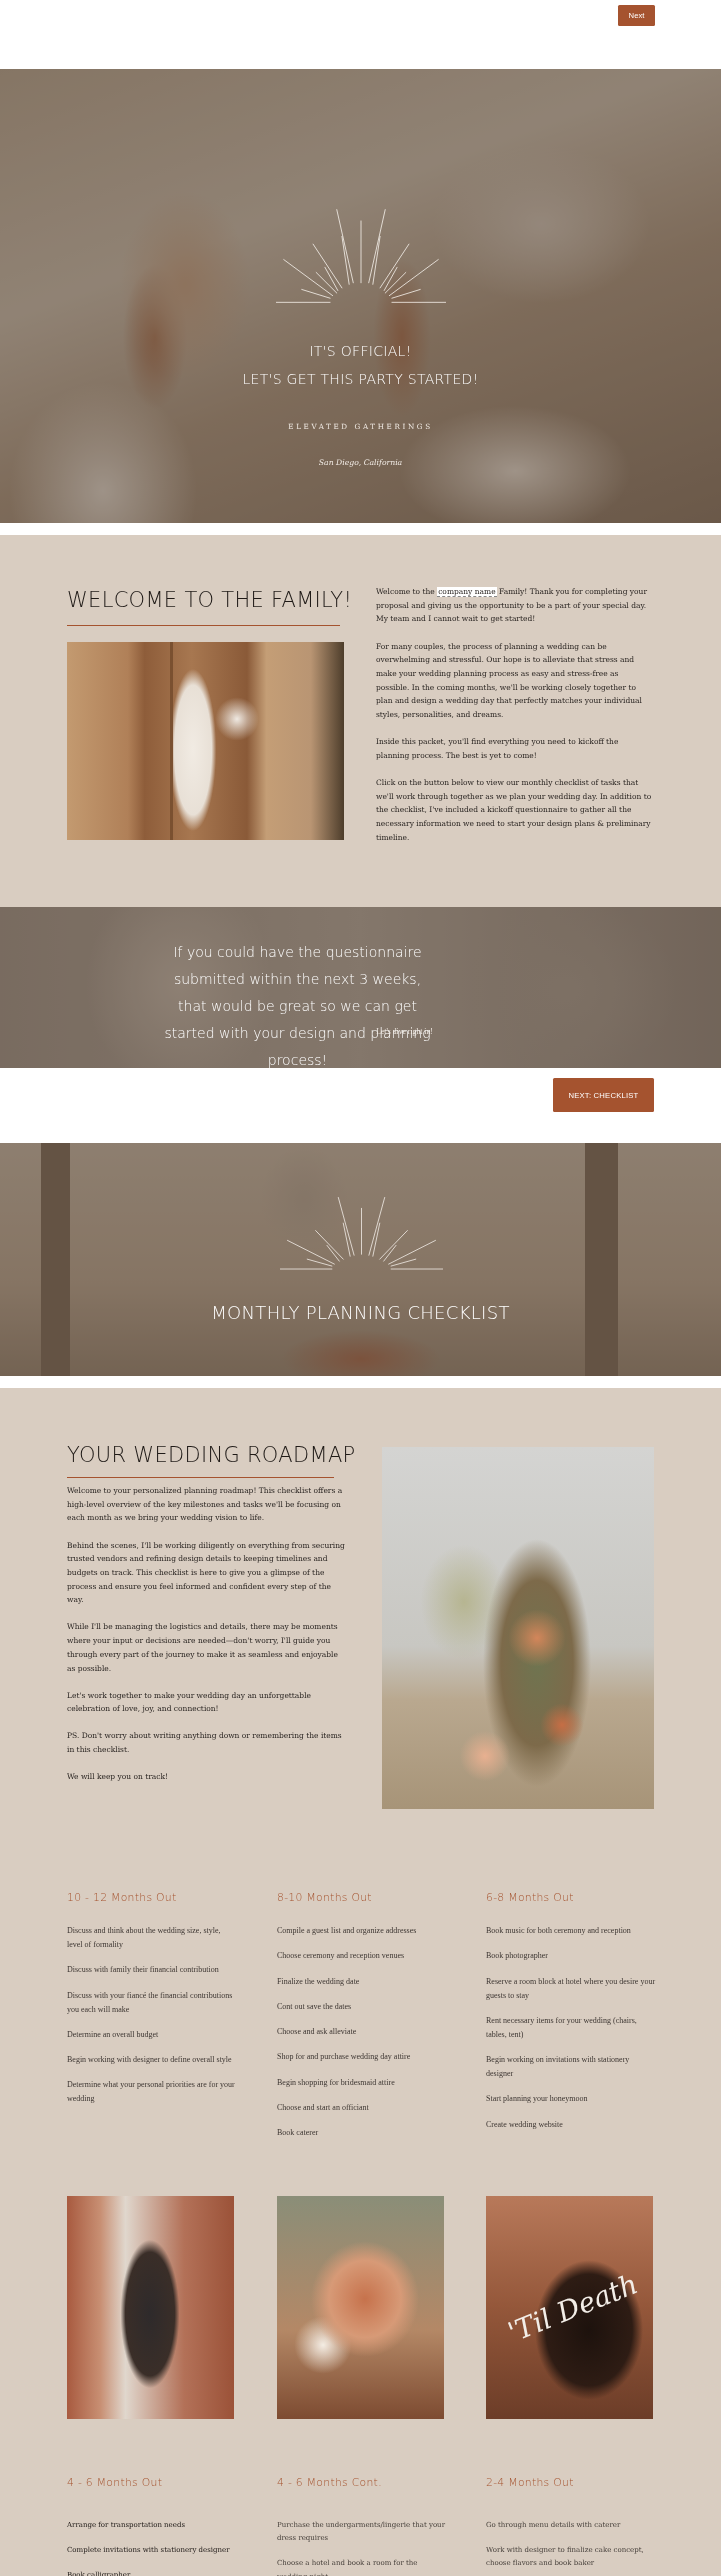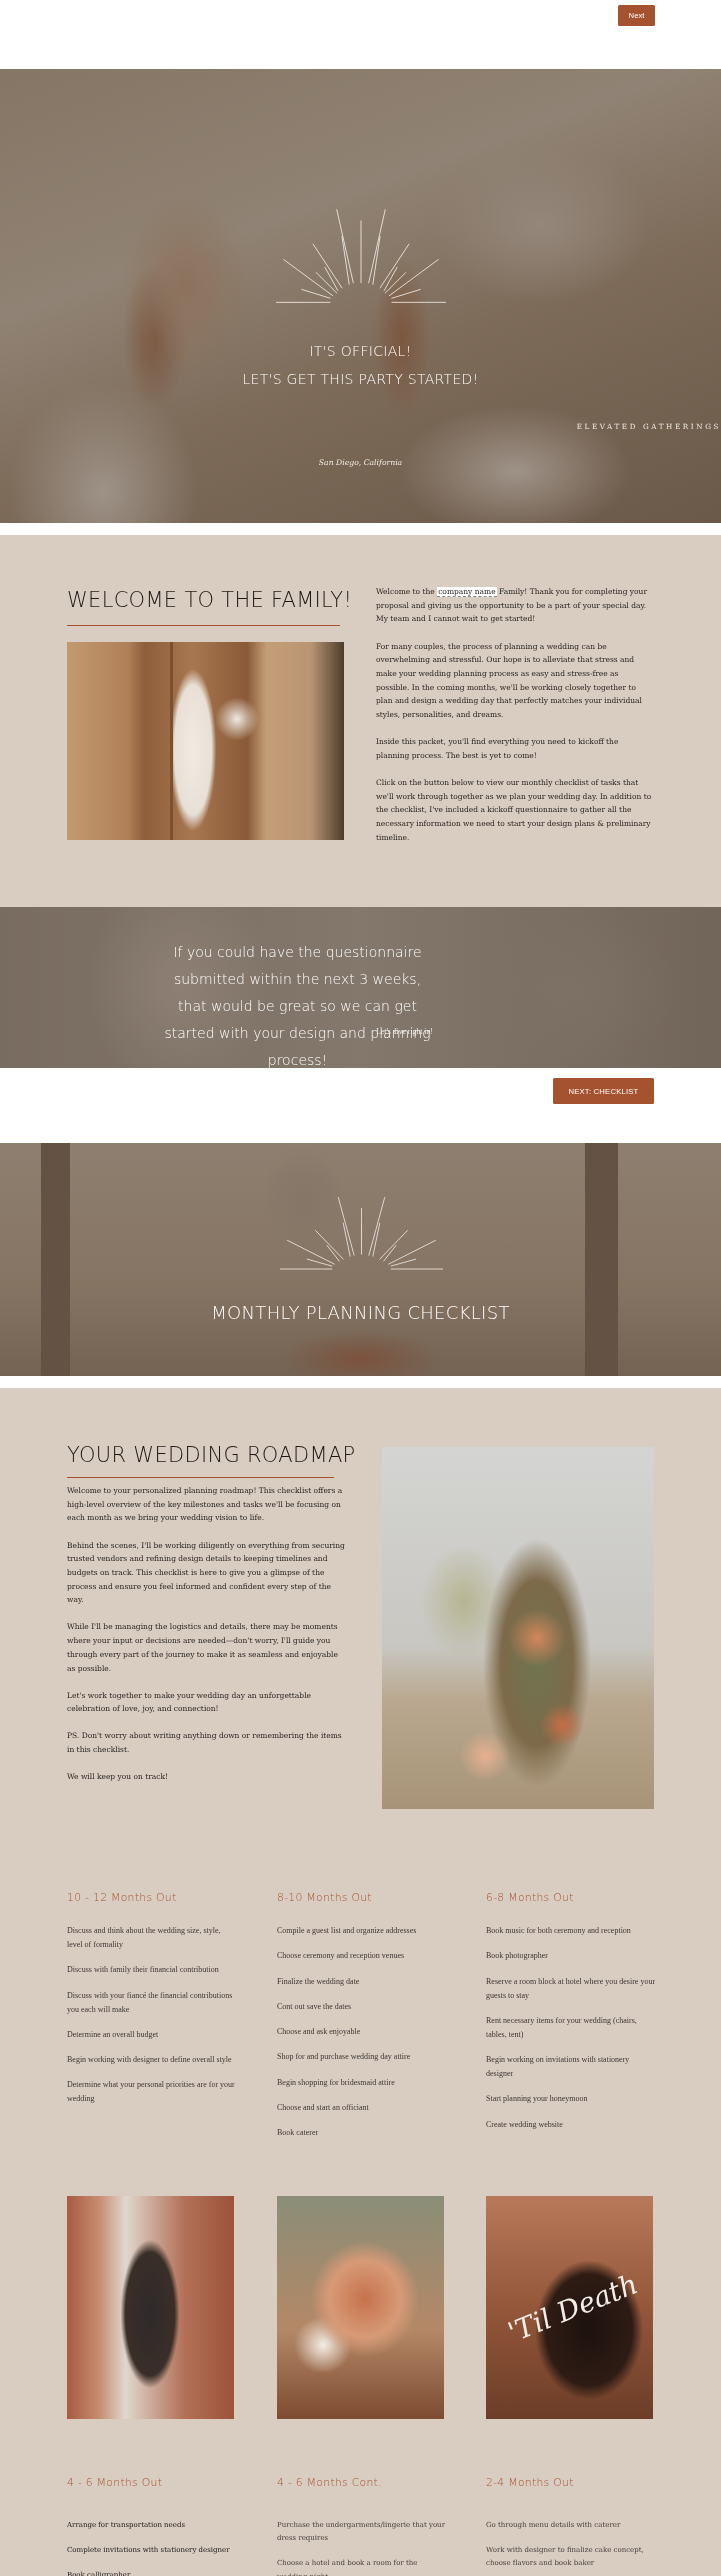--- a/index.html
+++ b/index.html
@@ -32,21 +32,21 @@
     background:
       linear-gradient(90deg, transparent 0, transparent 41px, #6d5a48 41px, #6d5a48 70px, transparent 70px),
       linear-gradient(90deg, transparent 0, transparent 585px, #6d5a48 585px, #6d5a48 618px, transparent 618px),
       radial-gradient(ellipse 62px 77px at 304px 57px, #b5a595 0%, transparent 70%),
       radial-gradient(ellipse 113px 41px at 361px 216px, #a05838 0%, transparent 70%),
       linear-gradient(180deg, #c9baa8 0%, #b8a38d 60%, #8f7c68 100%); }
   .band .content { position: absolute; inset: 0; z-index: 2; }
 
   .sunburst { position: absolute; }
   .hero-title { position: absolute; left: 0; width: 721px; text-align: center; color: #fff; font-family: "DejaVu Sans", sans-serif; font-weight: 300; font-size: 14px; line-height: 28px; letter-spacing: 0.3px; }
-  .hero-tag { position: absolute; left: 0; width: 721px; text-align: right; color: #f2ece6; font-family: "DejaVu Serif", serif; font-size: 7.2px; letter-spacing: 2.6px; }
+  .hero-tag { position: absolute; left: 0; width: 721px; text-align: center; color: #f2ece6; font-family: "DejaVu Serif", serif; font-size: 7.2px; letter-spacing: 2.6px; }
   .hero-loc { position: absolute; left: 0; width: 721px; text-align: center; color: #f2ece6; font-family: "DejaVu Serif", serif; font-style: italic; font-size: 7.7px; }
 
   
   .beige { position: absolute; left: 0; width: 721px; background: #d9cdc1; }
   #welcome { top: 535px; height: 372px; }
   #checklist { top: 1388px; height: 2083px; }
 
   .section-h { position: absolute; font-family: "DejaVu Sans", sans-serif; font-weight: 300; font-size: 21px; color: #1f1a17; letter-spacing: 0.3px; white-space: nowrap; }
   .rule { position: absolute; height: 0.5px; background: #a5532f; }
   .body-text { position: absolute; font-family: "DejaVu Serif", serif; font-size: 7.5px; line-height: 13.7px; color: #2a2522; }
@@ -77,21 +77,21 @@
   .col { position: absolute; width: 170px; }
   .col-h { font-family: "DejaVu Sans", sans-serif; font-weight: 300; font-size: 10.8px; color: #a5532f; letter-spacing: 0.3px; white-space: nowrap; height: 15.5px; }
   .col ul { list-style: none; }
   .col li { font-family: "DejaVu Serif", serif; font-size: 7px; line-height: 13.4px; color: #47403b; margin-bottom: 12px; }
   .row1 .col li { font-family: "Liberation Serif", serif; font-size: 8px; line-height: 14px; color: #3d3632; margin-bottom: 11.3px; }
   .col.dark li { color: #1e1916; }
 
   .band-text { position: absolute; left: 0; width: 595px; text-align: center; color: #fff; font-family: "DejaVu Sans", sans-serif; font-weight: 300; font-size: 14px; line-height: 27px; }
   .band-sub { position: absolute; left: 0; width: 721px; text-align: center; color: #f3ede7; font-family: "Liberation Serif", serif; font-size: 7.7px; }
 
-  #next-checklist { left: 553px; top: 1078px; width: 101px; height: 26px; font-size: 7.7px; letter-spacing: 0.2px; }
+  #next-checklist { left: 553px; top: 1078px; width: 101px; height: 34px; font-size: 7.7px; letter-spacing: 0.2px; }
 </style>
 </head>
 <body>
 
 <div class="abs btn-rust" id="next-top">Next</div>
 
 <section class="band" id="hero">
   <div class="content">
     <svg class="sunburst" style="left:276px; top:139px;" width="170" height="98" viewBox="0 0 330 190">
       <g stroke="#f4efe9" stroke-width="1.6" stroke-linecap="round" fill="none">
@@ -192,21 +192,21 @@
       <li>Determine what your personal priorities are for your wedding</li>
     </ul>
   </div>
   <div class="col" style="left:277px; top:1891px;">
     <div class="col-h">8-10 Months Out</div>
     <ul style="margin-top:17.5px;">
       <li>Compile a guest list and organize addresses</li>
       <li>Choose ceremony and reception venues</li>
       <li>Finalize the wedding date</li>
       <li>Cont out save the dates</li>
-      <li>Choose and ask enjoyable</li>
+      <li>Choose and ask alleviate</li>
       <li>Shop for and purchase wedding day attire</li>
       <li>Begin shopping for bridesmaid attire</li>
       <li>Choose and start an officiant</li>
       <li>Book caterer</li>
     </ul>
   </div>
   <div class="col" style="left:486px; top:1891px;">
     <div class="col-h">6-8 Months Out</div>
     <ul style="margin-top:17.5px;">
       <li>Book music for both ceremony and reception</li>

